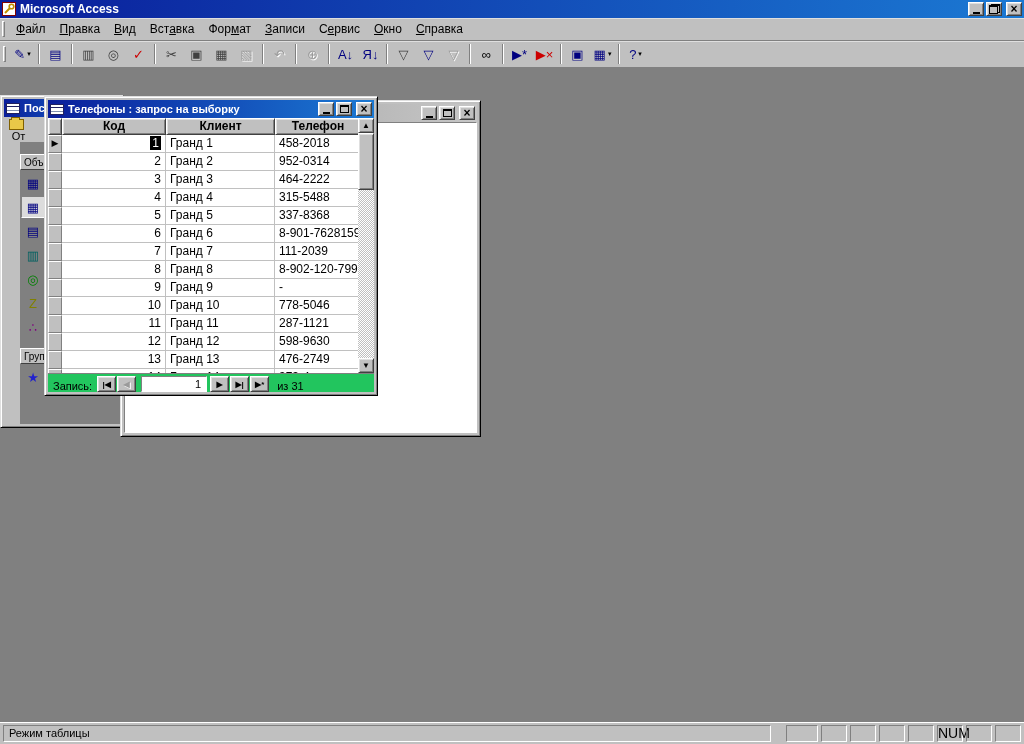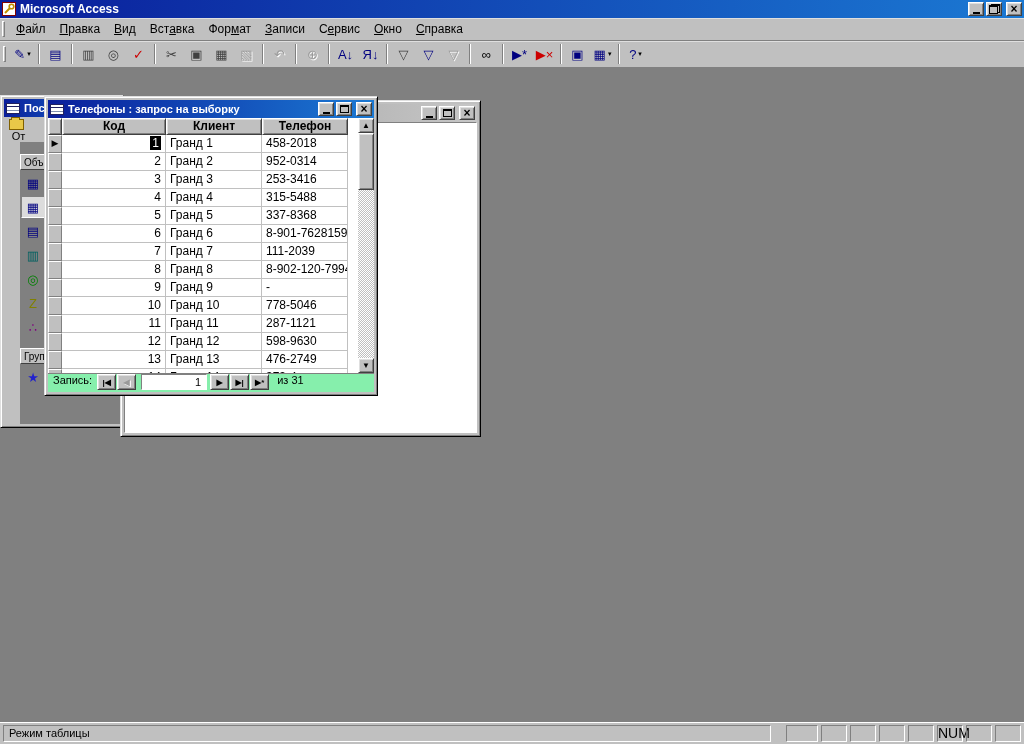--- a/index.html
+++ b/index.html
@@ -70,34 +70,34 @@
   .q-win { left:44px; top:28px; width:334px; height:300px; z-index:3; }
   .qicon { width:14px; height:11px; background:#fff; border:1px solid #202060; position:relative; flex:none; }
   .qicon::before { content:""; position:absolute; left:0; right:0; top:2px; height:1px; background:#202060; }
   .qicon::after  { content:""; position:absolute; left:0; right:0; top:6px; height:1px; background:#8090b0; }
   .sheet { flex:1; display:flex; flex-direction:column; overflow:hidden; background:#c0c0c0; }
   .gridarea { flex:1; position:relative; overflow:hidden; background:#fff; }
   .cols { margin-right:16px; }
   .grid-header { display:flex; height:17px; }
   .corner { width:14px; flex:none; }
   .hcell { font-weight:bold; font-size:12px; text-align:center; line-height:15px; flex:none; overflow:hidden; white-space:nowrap; }
-  .w-id{width:104px}.w-client{width:96px}.w-phone{width:86px}
+  .w-id{width:104px}.w-client{width:109px}.w-phone{width:86px}
   .grow { display:flex; height:18px; }
   .grow.partial { height:5px; overflow:hidden; }
   .selcell { width:14px; flex:none; background:#c0c0c0; border:1px solid; border-color:#ffffff #808080 #808080 #ffffff; font-size:9px; text-align:center; line-height:15px; color:#000; }
   .dcell { flex:none; background:#fff; border-right:1px solid #c0c0c0; border-bottom:1px solid #c0c0c0; font-size:12px; line-height:16px; padding:0 4px; white-space:nowrap; overflow:hidden; }
   .dcell.num { text-align:right; }
   .hl { background:#000; color:#fff; padding:0 2px; }
   .vscroll { position:absolute; right:0; top:0; bottom:0; width:16px; display:flex; flex-direction:column;
     background-image:linear-gradient(45deg,#c0c0c0 25%,transparent 25%,transparent 75%,#c0c0c0 75%),linear-gradient(45deg,#c0c0c0 25%,transparent 25%,transparent 75%,#c0c0c0 75%);
     background-size:2px 2px; background-position:0 0,1px 1px; background-color:#ffffff; }
   .sarrow { height:15px; flex:none; font-size:8px; text-align:center; line-height:13px; color:#000; }
   .sthumb { height:57px; flex:none; }
   .strack { flex:1; }
-  .navbar { height:19px; flex:none; background:#86efac; border-top:1px solid #808080; display:flex; align-items:flex-start; font-size:11px; padding-left:5px; }
+  .navbar { height:19px; flex:none; background:#22c55e; border-top:1px solid #808080; display:flex; align-items:flex-end; font-size:11px; padding-left:5px; }
   .navlbl { margin-right:5px; }
   .nbtn { width:19px; height:16px; display:flex; align-items:center; justify-content:center;
     background:#c0c0c0; border:1px solid; border-color:#ffffff #404040 #404040 #ffffff;
     box-shadow:inset 1px 1px 0 #dfdfdf, inset -1px -1px 0 #808080;
     font-size:8px; font-weight:bold; color:#000; margin-right:1px; }
   .nbtn.disabled { color:#9a9a9a; text-shadow:1px 1px 0 #fff; }
   .navinput { width:66px; height:16px; border:1px solid; border-color:#808080 #ffffff #ffffff #808080; background:#fff; font:11px "Liberation Sans",sans-serif; text-align:right; padding:0 5px; margin:0 3px 0 4px; }
   .count { margin-left:7px; white-space:nowrap; }
   
   .statusbar { height:22px; background:#c0c0c0; border-top:1px solid #ffffff; display:flex; align-items:center; padding:2px 3px; gap:3px; }
@@ -323,21 +323,21 @@
               <div class="grow">
                 <div class="selcell"></div>
                 <div class="dcell num w-id">2</div>
                 <div class="dcell w-client">Гранд 2</div>
                 <div class="dcell w-phone">952-0314</div>
               </div>
               <div class="grow">
                 <div class="selcell"></div>
                 <div class="dcell num w-id">3</div>
                 <div class="dcell w-client">Гранд 3</div>
-                <div class="dcell w-phone">253-3416</div>
+                <div class="dcell w-phone">464-2222</div>
               </div>
               <div class="grow">
                 <div class="selcell"></div>
                 <div class="dcell num w-id">4</div>
                 <div class="dcell w-client">Гранд 4</div>
                 <div class="dcell w-phone">315-5488</div>
               </div>
               <div class="grow">
                 <div class="selcell"></div>
                 <div class="dcell num w-id">5</div>

